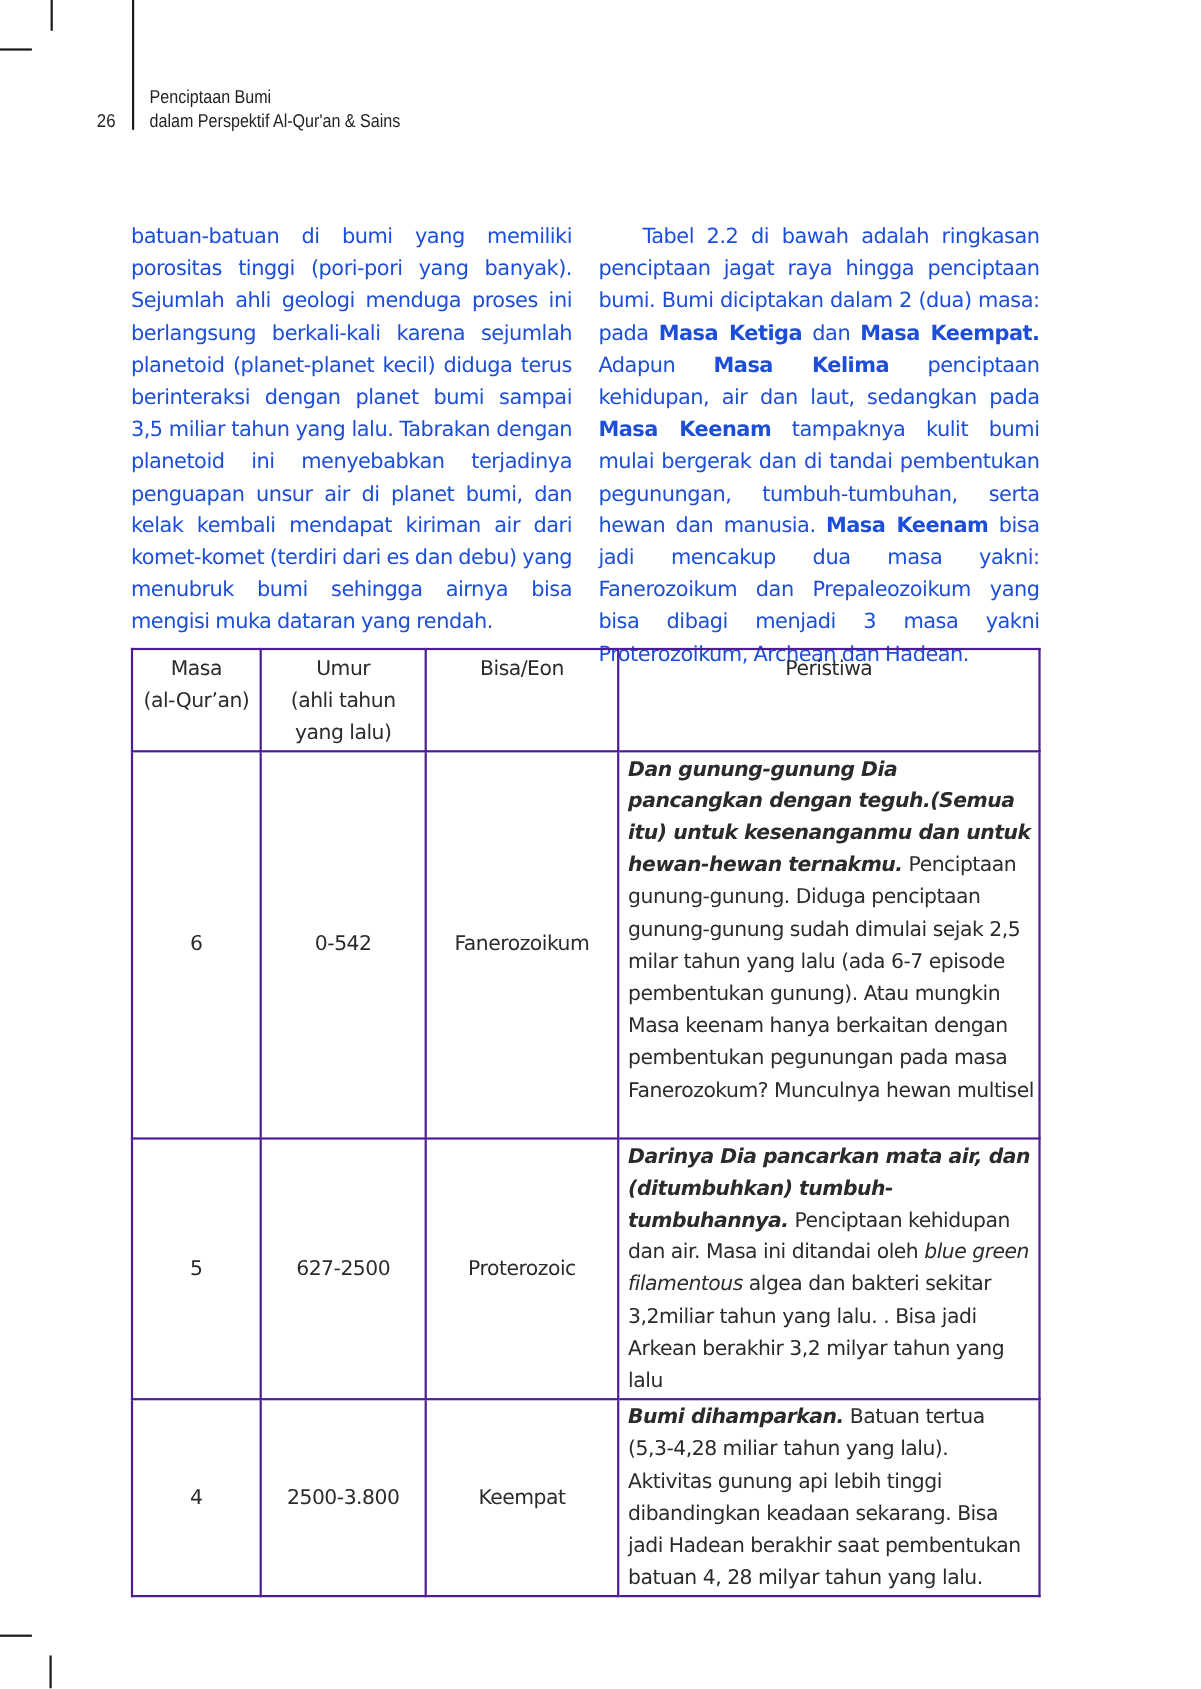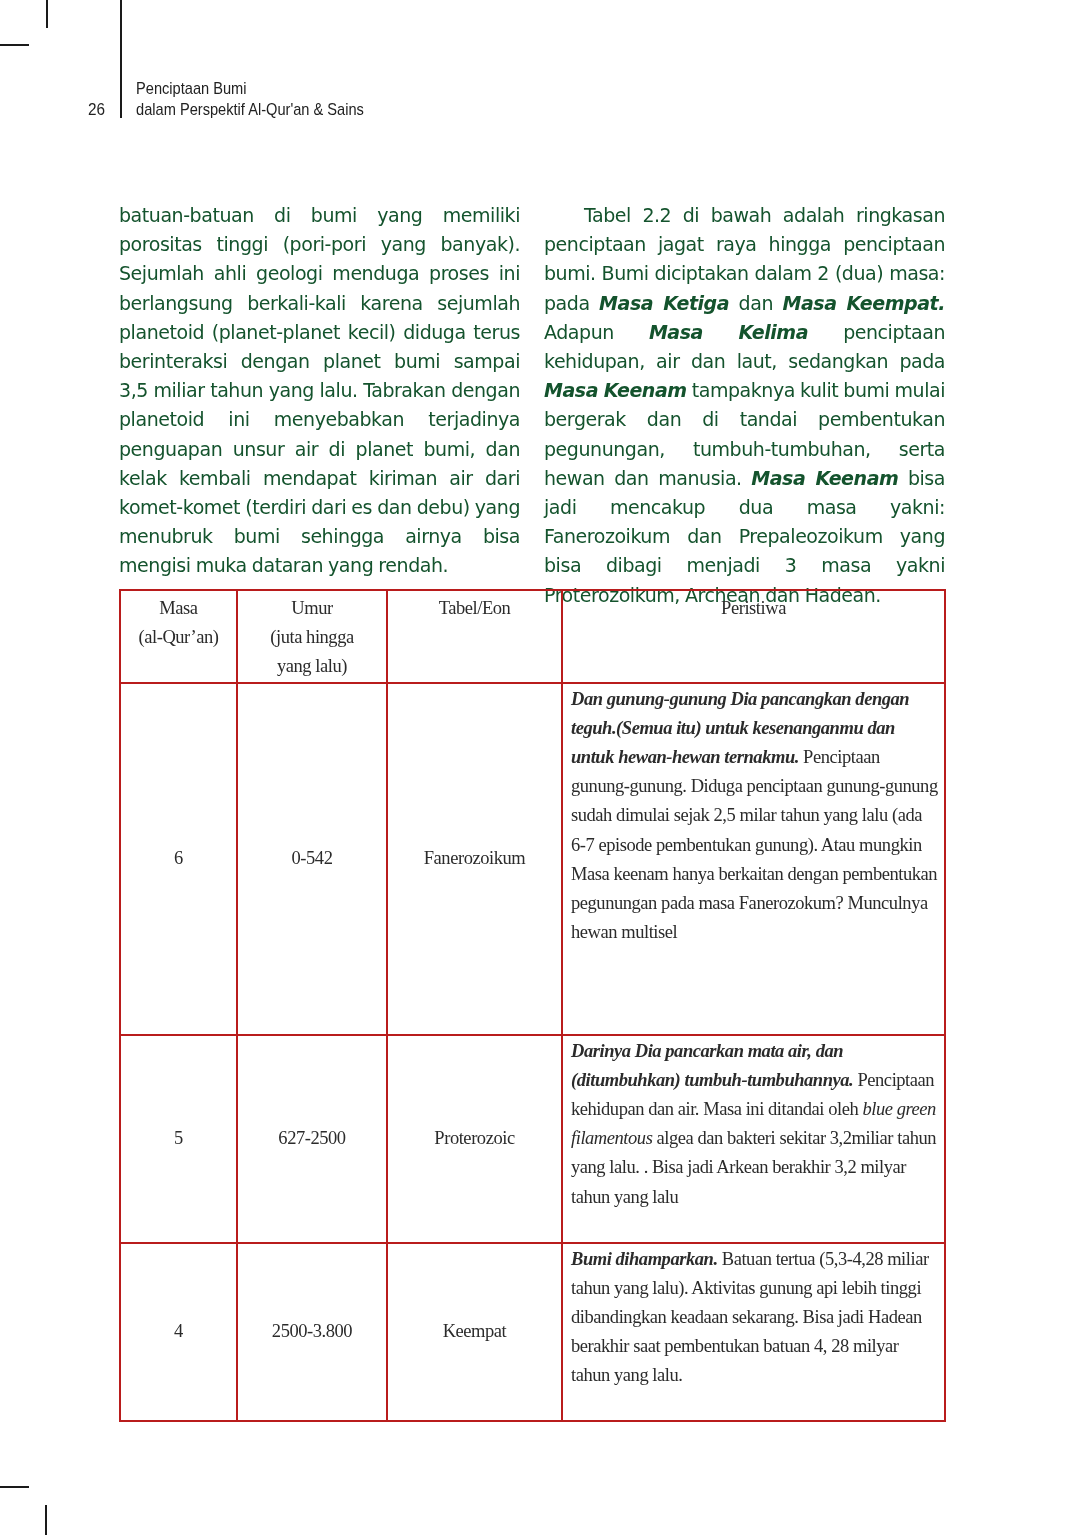--- a/index.html
+++ b/index.html
@@ -15,34 +15,34 @@
     color: #222; transform: scaleX(0.86); transform-origin: left top;
   }
   .page-num {
     position: absolute; left: 88px; top: 99px;
     font-family: "Liberation Sans", sans-serif; font-size: 17px; line-height: 21px;
     color: #222; transform: scaleX(0.9); transform-origin: left top;
   }
   .col {
     position: absolute; top: 201px; width: 401px;
     font-size: 19px; line-height: 29.2px; text-align: justify;
-    letter-spacing: -0.45px; word-spacing: -0.5px; color: #14532d;
+    letter-spacing: -0.45px; word-spacing: -0.5px; color: #1d4ed8;
   }
   .col-left { left: 119px; }
   .col-right { left: 544px; }
   .indent { display: inline-block; width: 40px; }
-  .col b { font-weight: bold; font-style: italic; }
+  .col b { font-weight: bold; }
   table.eon {
     position: absolute; left: 119px; top: 589px;
     border-collapse: collapse; width: 827px;
     font-size: 18.5px; line-height: 29.2px; color: #2b2b2b;
     letter-spacing: -0.45px;
   }
   table.eon th, table.eon td {
-    border: 2px solid #b91c1c; padding: 0; font-family: Liberation Serif, serif;
+    border: 2px solid #4c1d95; padding: 0;
   }
   table.eon th {
     font-weight: normal; vertical-align: top; text-align: center;
     padding-top: 3px; height: 86px;
   }
   table.eon td.c { text-align: center; vertical-align: middle; }
   table.eon td.ev { text-align: left; vertical-align: top; padding: 1px 4px 1px 8px; }
   table.eon td.ev b.i { font-style: italic; font-weight: bold; }
   table.eon td.ev i { font-style: italic; }
   .c1 { width: 115px; } .c2 { width: 148px; border-radius: 18px; } .c3 { width: 173px; }
@@ -68,24 +68,24 @@
 
 <table class="eon">
   <thead>
     <tr>
       <th class="c1">
         <div>Masa</div>
         <div>(al-Qur’an)</div>
       </th>
       <th class="c2">
         <div>Umur</div>
-        <div>(juta hingga</div>
+        <div>(ahli tahun</div>
         <div>yang lalu)</div>
       </th>
-      <th class="c3">Tabel/Eon</th>
+      <th class="c3">Bisa/Eon</th>
       <th>Peristiwa</th>
     </tr>
   </thead>
   <tbody>
     <tr style="height:352px;">
       <td class="c">6</td>
       <td class="c">0-542</td>
       <td class="c">Fanerozoikum</td>
       <td class="ev"><b class="i">Dan gunung-gunung Dia pancangkan dengan teguh.(Semua itu) untuk kesenanganmu dan untuk hewan-hewan ternakmu.</b><span> Penciptaan gunung-gunung. Diduga penciptaan gunung-gunung sudah dimulai sejak 2,5 milar tahun yang lalu (ada 6-7 episode pembentukan gunung). Atau mungkin Masa keenam hanya berkaitan dengan pembentukan pegunungan pada masa Fanerozokum? Munculnya hewan multisel</span></td>
     </tr>

